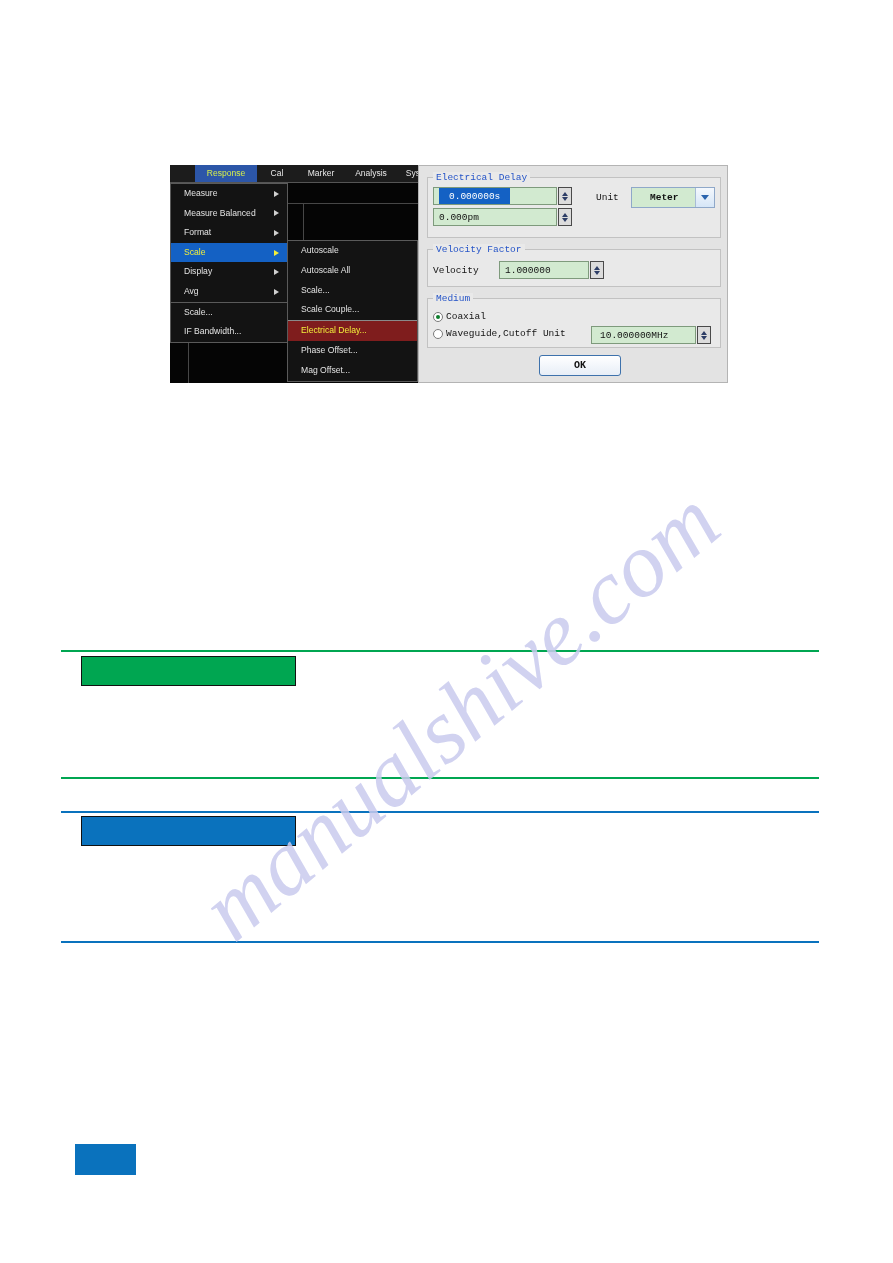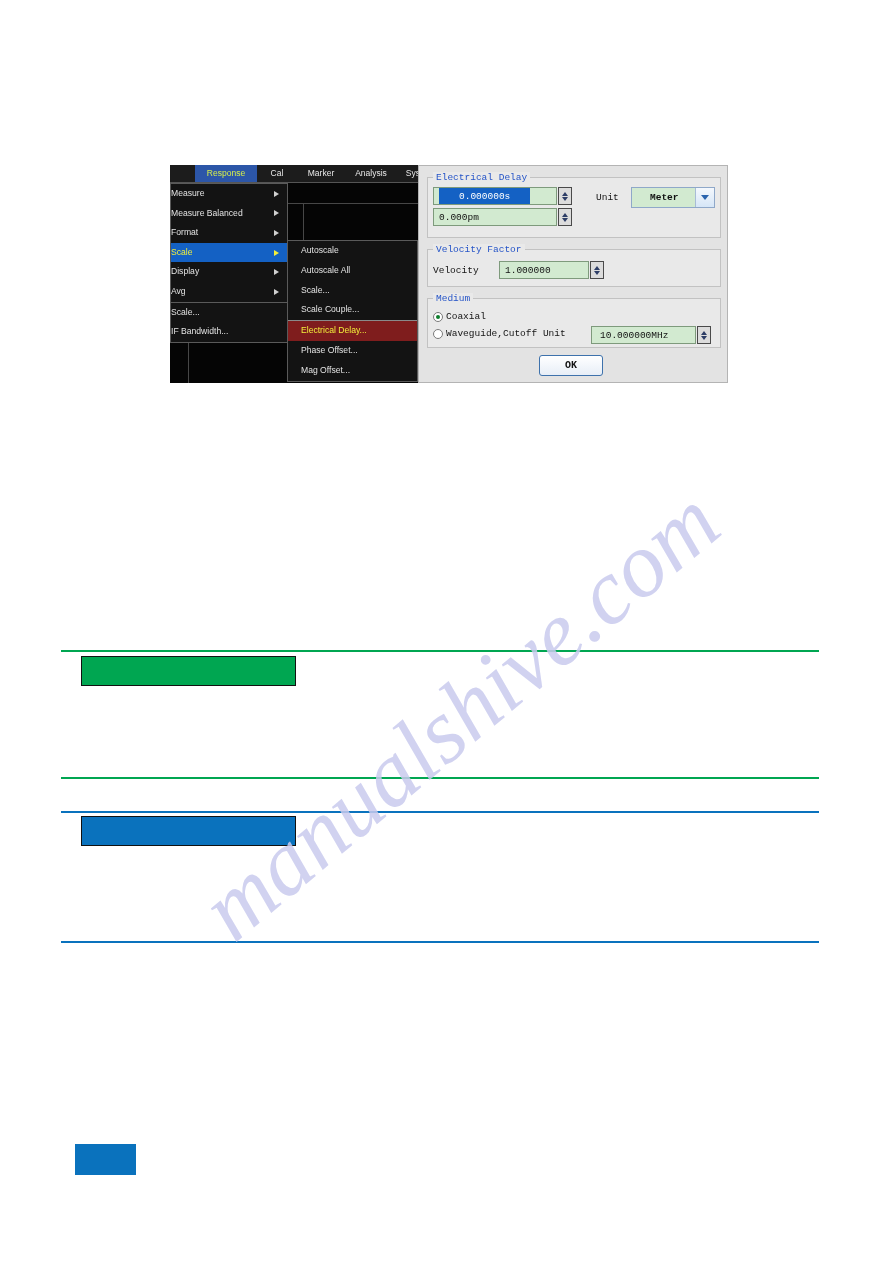--- a/index.html
+++ b/index.html
@@ -101,20 +101,21 @@
     width: 118px;
     background: #131313;
     border: 1px solid #5a5a5a;
     box-sizing: border-box;
     z-index: 4;
   }
   .menu1 .mi {
     position: relative;
     height: 19.6px;
     line-height: 19.6px;
+    padding-left: 13px;
     color: #e3e3e3;
     font-size: 8.6px;
     white-space: nowrap;
     box-sizing: border-box;
   }
   .menu1 .mi.sel {
     background: #1461c4;
     color: #f2ef3b;
   }
   .menu1 .sep {
@@ -205,21 +206,21 @@
     font-size: 9.5px;
     padding-left: 5px;
     line-height: 17px;
     white-space: nowrap;
     overflow: hidden;
   }
   .txtfield .selected-text {
     background: #1461c4;
     color: #ffffff;
     display: inline-block;
-    padding: 0 20px;
+    padding: 0 10px;
   }
   .spinner {
     position: absolute;
     width: 14px;
     background: #dcdcdc;
     border: 1px solid #4a4a4a;
     box-sizing: border-box;
     display: flex;
     flex-direction: column;
     align-items: center;
@@ -477,21 +478,21 @@
       <span class="radio"></span>
       <span class="radio-label">Waveguide,Cutoff Unit</span>
     </div>
 
     <div class="txtfield" style="left:172px; top:160px; width:105px; height:18px; padding-left:8px;">10.000000MHz</div>
     <div class="spinner" style="left:278px; top:160px; height:18px;">
       <span class="spin-up"></span>
       <span class="spin-dn"></span>
     </div>
 
-    <div class="okbtn" style="left:120px; top:189px; width:64px; height:21px;">OK</div>
+    <div class="okbtn" style="left:120px; top:189px; width:82px; height:21px;">OK</div>
   </div>
 </div>
 
 <div class="rule green" style="left:61px; top:650px; width:758px;"></div>
 <div class="bar green" style="left:81px; top:656px; width:215px; height:30px;"></div>
 <div class="rule green" style="left:61px; top:777px; width:758px;"></div>
 
 <div class="rule blue" style="left:61px; top:811px; width:758px;"></div>
 <div class="bar blue" style="left:81px; top:816px; width:215px; height:30px;"></div>
 <div class="rule blue" style="left:61px; top:941px; width:758px;"></div>

